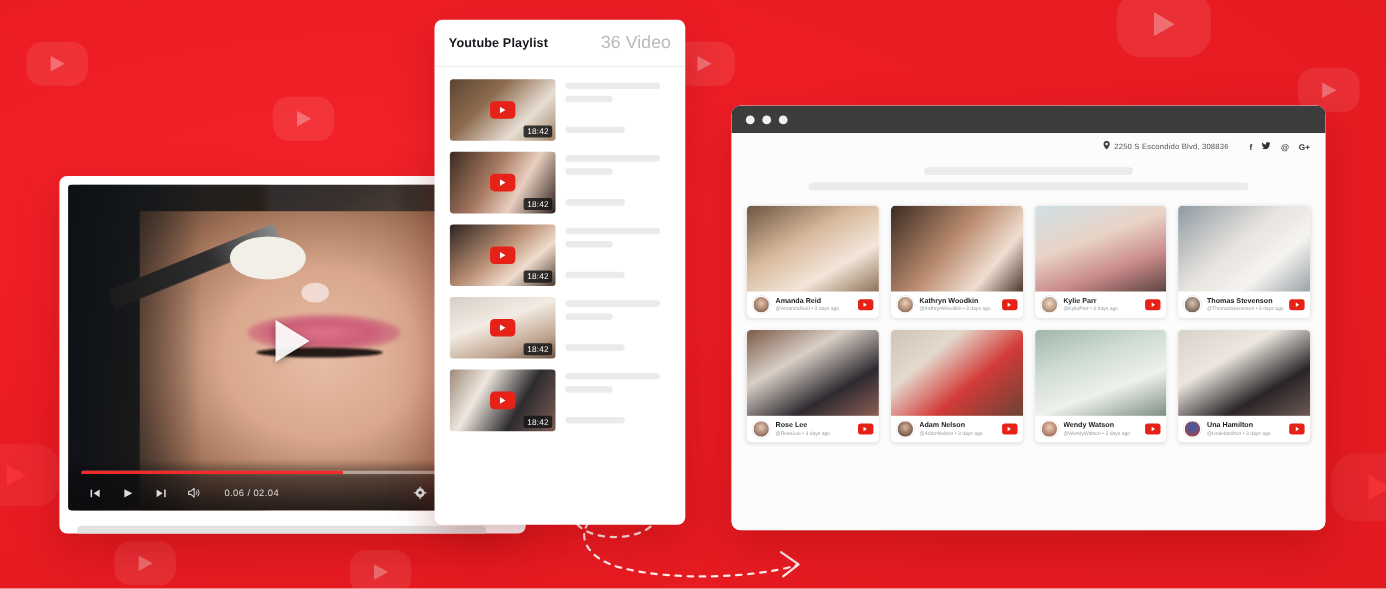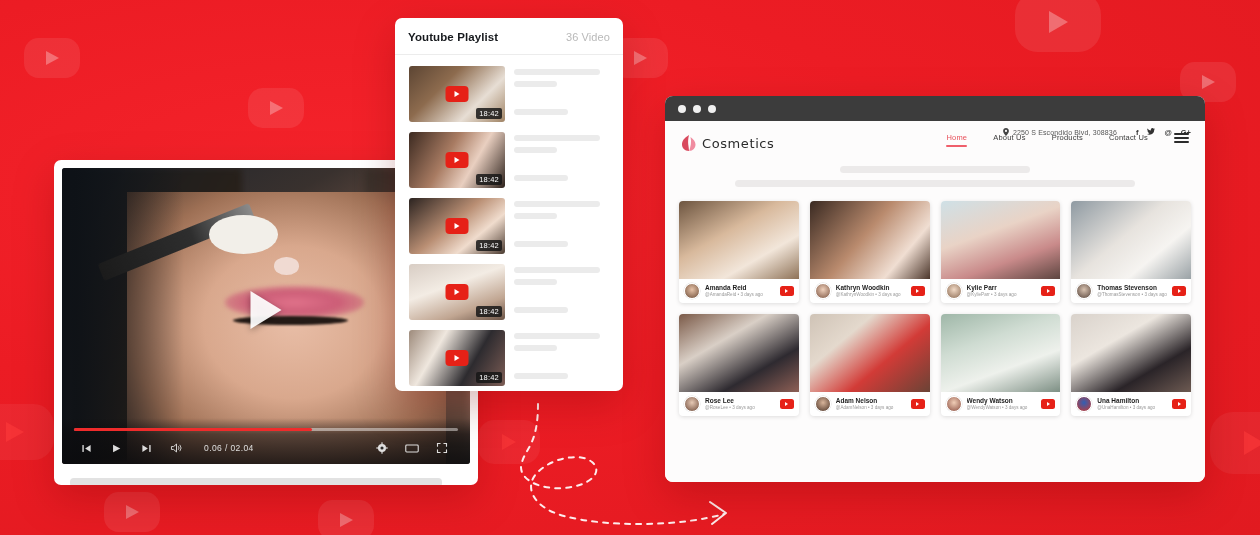--- a/index.html
+++ b/index.html
@@ -55,25 +55,25 @@
   .ctrls{position:absolute;left:12px;right:10px;bottom:7px;display:flex;align-items:center;color:#f0f0f0;}
   .ctrls .spacer{flex:1;}
   .cbtn{width:24px;height:18px;display:flex;align-items:center;justify-content:center;margin-right:6px;opacity:.92;}
   .time{font-size:8.5px;letter-spacing:.4px;color:#e6e6e6;margin-left:10px;opacity:.95;}
   .skel{background:#e2e2e2;border-radius:4px;}
   .pfoot{padding:14px 16px 0 16px;}
   .pfoot .l1{height:9px;width:95%;margin-bottom:8px;}
   .pfoot .l2{height:8px;width:28%;}
 
   
-  #playlist{left:395px;top:18px;width:228px;height:373px;}
+  #playlist{left:395px;top:18px;width:228px;height:459px;}
   .plhead{display:flex;align-items:center;justify-content:space-between;padding:13px 13px 11px 13px;
           border-bottom:1px solid #ececec;}
   .plhead .t{font-size:11.5px;font-weight:bold;color:#16191d;letter-spacing:.1px;}
-  .plhead .c{font-size:11px;color:#b9b9b9;letter-spacing:.1px;}
+  .plhead .c{font-size:16px;color:#b9b9b9;letter-spacing:.1px;}
   .plbody{padding:6px 0 0 4px;}
   .plrow{display:flex;padding:5px 10px;}
   .thumb{position:relative;width:96px;height:56px;border-radius:3px;overflow:hidden;flex:none;
          background:#8c7a6c;}
   .ytbtn{position:absolute;left:50%;top:50%;transform:translate(-50%,-50%);
          width:23px;height:16px;background:#e62117;border-radius:4px;display:flex;align-items:center;justify-content:center;}
   .ytbtn i{width:0;height:0;border-style:solid;border-width:3.5px 0 3.5px 5.5px;border-color:transparent transparent transparent #fff;}
   .dur{position:absolute;right:3px;bottom:3px;background:rgba(22,22,22,0.84);color:#fff;
        font-size:7.5px;padding:1px 3px;border-radius:2px;letter-spacing:.2px;}
   .plmeta{flex:1;padding:3px 6px 0 9px;}
@@ -341,42 +341,20 @@
           <span class="soc">
             <svg width="8" height="7" viewBox="0 0 12 10">
                 <path d="M12 1.2c-.4.2-.9.3-1.4.4.5-.3.9-.8 1.1-1.4-.5.3-1 .5-1.6.6A2.5 2.5 0 0 0 5.8 3c0 .2 0 .4.1.6A7 7 0 0 1 .8.5a2.5 2.5 0 0 0 .8 3.3c-.4 0-.8-.1-1.1-.3 0 1.2.9 2.2 2 2.4-.4.1-.8.1-1.1 0a2.5 2.5 0 0 0 2.3 1.7A5 5 0 0 1 0 8.7a7 7 0 0 0 3.8 1.1c4.5 0 7-3.8 7-7v-.3c.5-.3.9-.8 1.2-1.3z" fill="#333"></path>
               </svg>
           </span>
           <span class="soc">@</span>
           <span class="soc">G+</span>
         </div>
       </div>
 
-      <div class="navrow">
-        <div class="brand">
-          <div class="logoMark">
-            <svg width="16" height="18" viewBox="0 0 16 18">
-              <path d="M8 1 C3 4 1 7 1 10.5 C1 14 3.5 17 8 17 C8 12 6 9 8 1 Z" fill="#d94a5e"></path>
-              <path d="M9.5 3 C13 5.5 14.5 8 14.5 10.5 C14.5 14 12 17 8.2 17 C9.6 12.5 10.8 8 9.5 3 Z" fill="#f08ca0"></path>
-            </svg>
-          </div>
-          <div class="brandtxt">Cosmetics</div>
-        </div>
-        <div class="nav">
-          <div class="navitem active">Home</div>
-          <div class="navitem">About Us</div>
-          <div class="navitem">Products</div>
-          <div class="navitem">Contact Us</div>
-          <div class="burger">
-              <span></span>
-              <span></span>
-              <span></span>
-            </div>
-        </div>
-      </div>
 
       <div class="hero">
         <div class="h1"></div>
         <div class="h2"></div>
       </div>
 
       <div class="grid">
 
         <div class="vcard">
           <div class="ph" style="background:linear-gradient(150deg,#6d5540 0%,#d8b99c 40%,#f2e6da 70%,#8e7257 100%);"></div>

